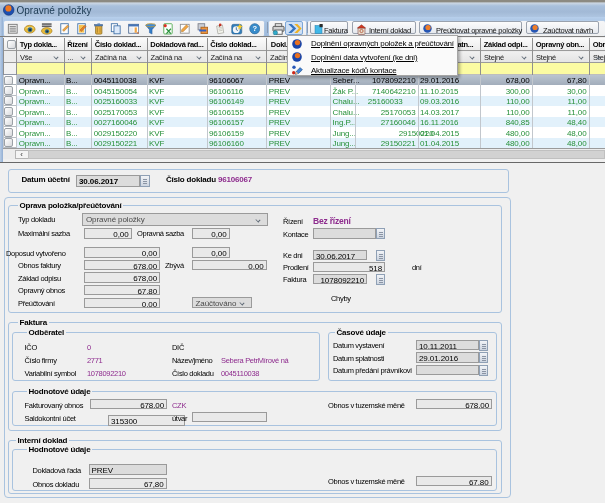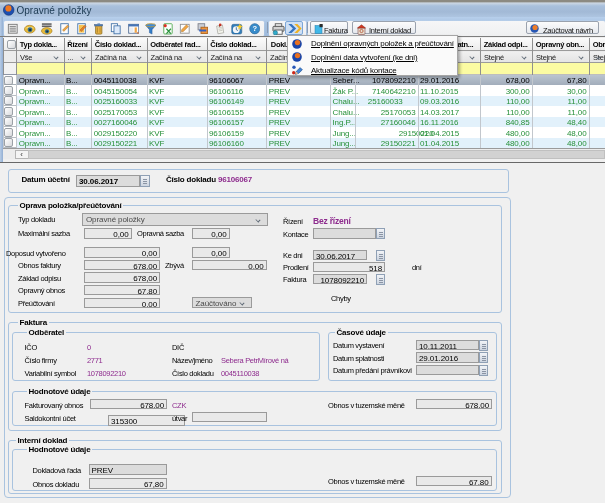--- a/index.html
+++ b/index.html
@@ -176,36 +176,43 @@
         <span style="position:absolute;left:13px;top:3px">Faktura</span>
       </div>
 <div class="pbtn" style="left:349px;width:64px">
         <svg class="abs" style="left:3px;top:2px" width="11" height="11" viewBox="0 0 11 11">
           <path d="M2 4 h7 v5.5 a1 1 0 0 1 -1 1 h-5 a1 1 0 0 1 -1 -1 Z" fill="#e8e0d0" stroke="#804040" stroke-width="0.6"></path>
           <path d="M1.4 4 L5.5 0.8 L9.6 4 Z" fill="#d03018" stroke="#801808" stroke-width="0.5"></path>
           <circle cx="5.5" cy="7" r="1.6" fill="none" stroke="#b04828" stroke-width="0.8"></circle>
         </svg>
         <span style="position:absolute;left:16px;top:3px">Interní doklad</span>
       </div>
+<div class="pbtn" style="left:416px;width:103px">
+        <svg class="abs" style="left:3px;top:2px" width="9" height="9" viewBox="0 0 10 10">
+          <circle cx="5" cy="5" r="4.7" fill="#1d4fb0"></circle>
+          <circle cx="5.6" cy="3.9" r="2.9" fill="#f07820"></circle>
+        </svg>
+        <span style="position:absolute;left:16px;top:3px">Přeúčtovat opravné položky</span>
+      </div>
 <div class="pbtn" style="left:523px;width:73px">
         <svg class="abs" style="left:3px;top:2px" width="9" height="9" viewBox="0 0 10 10">
           <circle cx="5" cy="5" r="4.7" fill="#1d4fb0"></circle>
           <circle cx="5.6" cy="3.9" r="2.9" fill="#f07820"></circle>
         </svg>
         <span style="position:absolute;left:16px;top:3px">Zaúčtovat návrh</span>
       </div>
     </div>
   <div class="tline"></div>
   <div class="tbl">
       <div class="hdr">
         <div class="cb" style="left:3.6px;top:1.5px"></div>
         <span class="hcell" style="left:16.8px">Typ dokla...</span>
         <span class="hcell" style="left:64.3px">Řízení</span>
         <span class="hcell" style="left:91.8px">Číslo doklad...</span>
-        <span class="hcell" style="left:147.3px">Odběratel řad...</span>
+        <span class="hcell" style="left:147.3px">Dokladová řad...</span>
         <span class="hcell" style="left:207.3px">Číslo doklad...</span>
         <span class="hcell" style="left:267.8px">Dokl...</span>
         <span class="hcell" style="left:331.3px">Odběratel...</span>
         <span class="hcell" style="left:356.3px">Variabiln...</span>
         <span class="hcell" style="left:454.5px">atn...</span>
         <span class="hcell" style="left:480.8px">Základ odpi...</span>
         <span class="hcell" style="left:532.8px">Opravný obn...</span>
         <span class="hcell" style="left:589.8px">Obr...</span>
       </div>
 <div class="frow">

